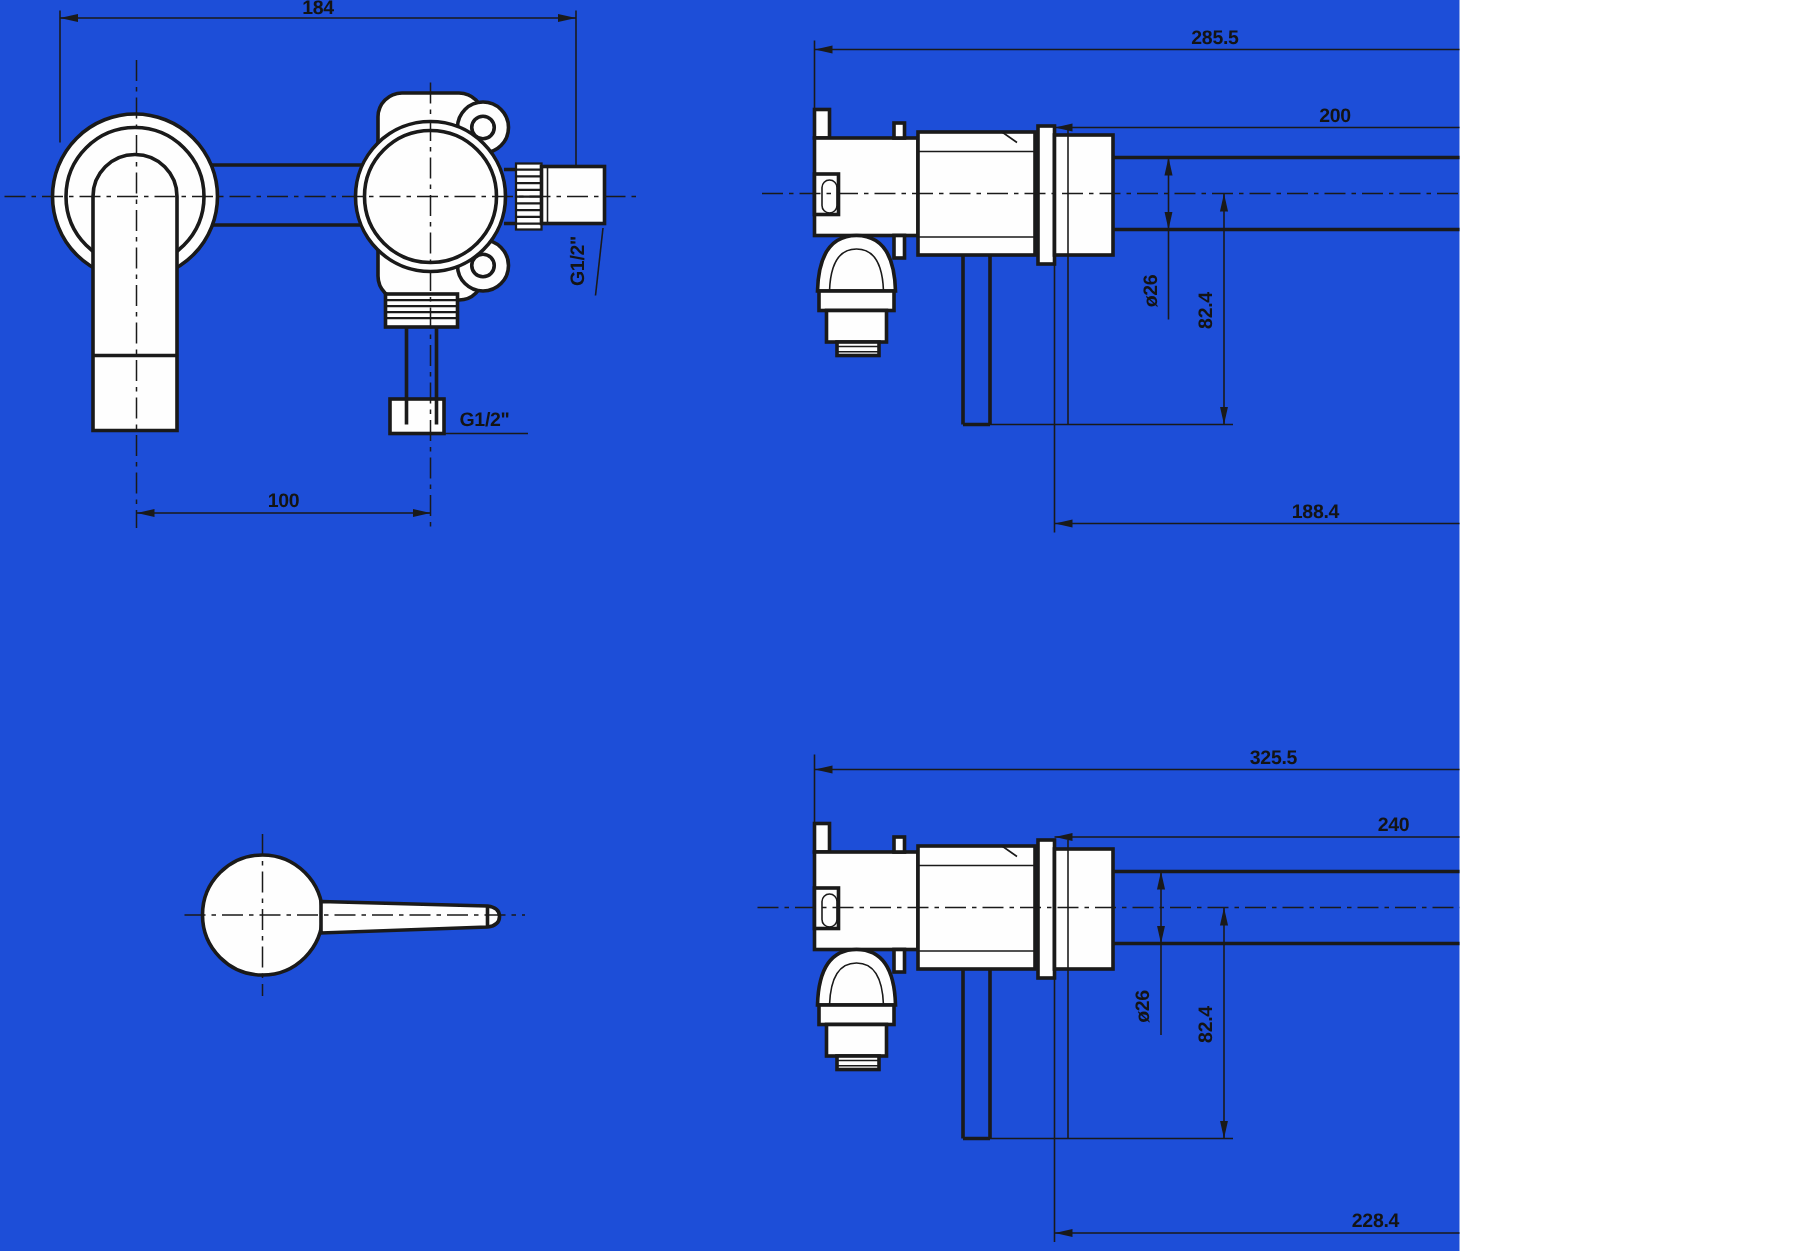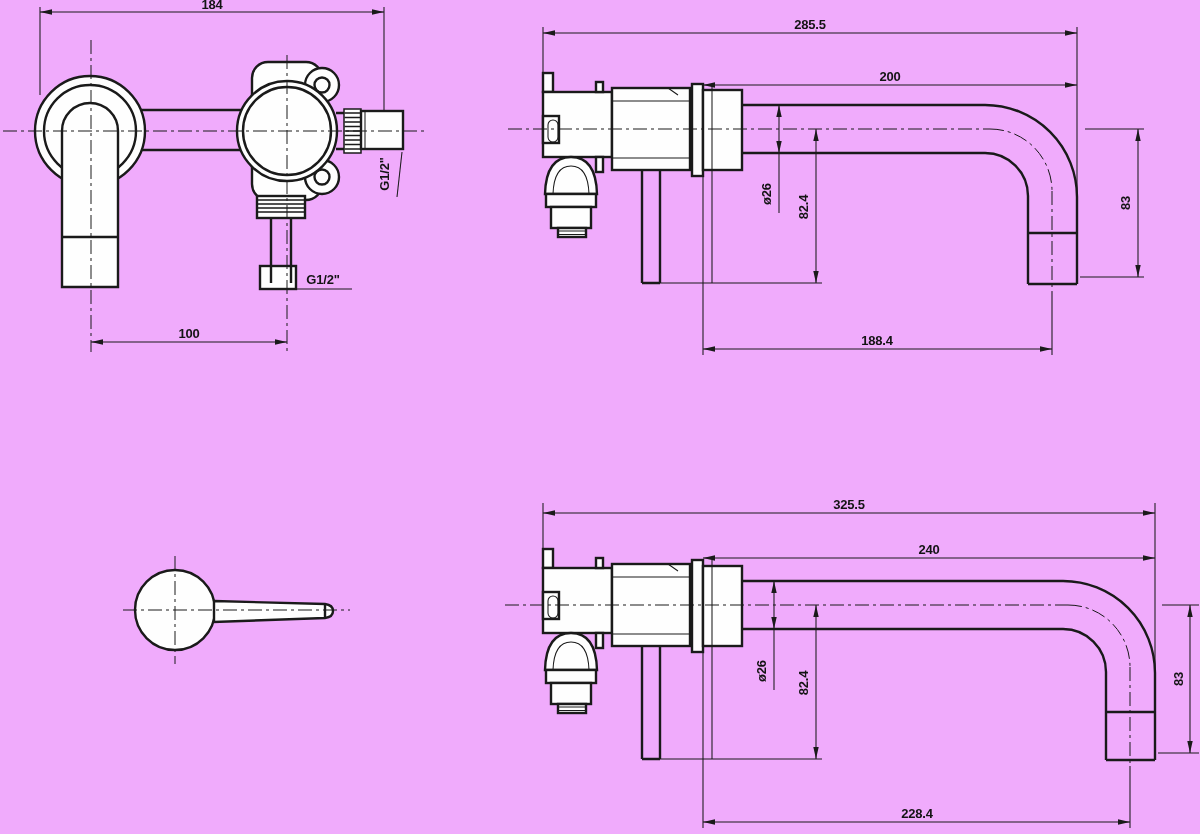--- a/index.html
+++ b/index.html
@@ -1,16 +1,16 @@
 <!DOCTYPE html>
 <html><head>
 <meta charset="utf-8">
 <style>
   html,body{margin:0;padding:0;background:#ffffff;}
-  .stage{position:relative;width:1200px;height:834px;background:#f0abfc;overflow:hidden;}
+  .stage{position:relative;width:973px;height:834px;background:#1d4ed8;overflow:hidden;}
   svg{display:block}
   .o{stroke:#1a1a1a;stroke-width:2.4;fill:none;stroke-linejoin:miter;stroke-linecap:butt}
   .m{stroke:#1a1a1a;stroke-width:1.5;fill:none}
   .t{stroke:#1a1a1a;stroke-width:1.05;fill:none}
   .c{stroke:#1a1a1a;stroke-width:1;fill:none;stroke-dasharray:14 4 3 4}
   .f{fill:#fefefe}
   text{font-family:"Liberation Sans","DejaVu Sans",sans-serif;font-size:13px;font-weight:700;fill:#141414;letter-spacing:-0.2px}
   .mid{text-anchor:middle}
 </style>
 </head>

